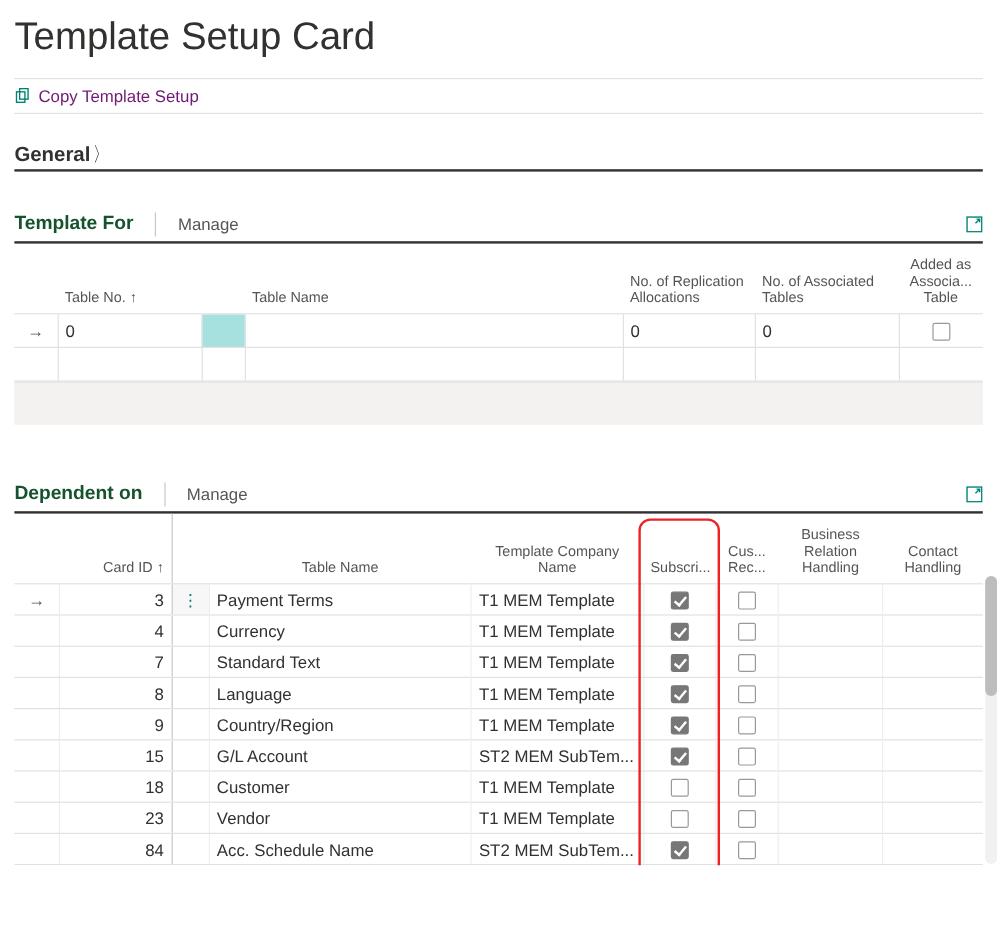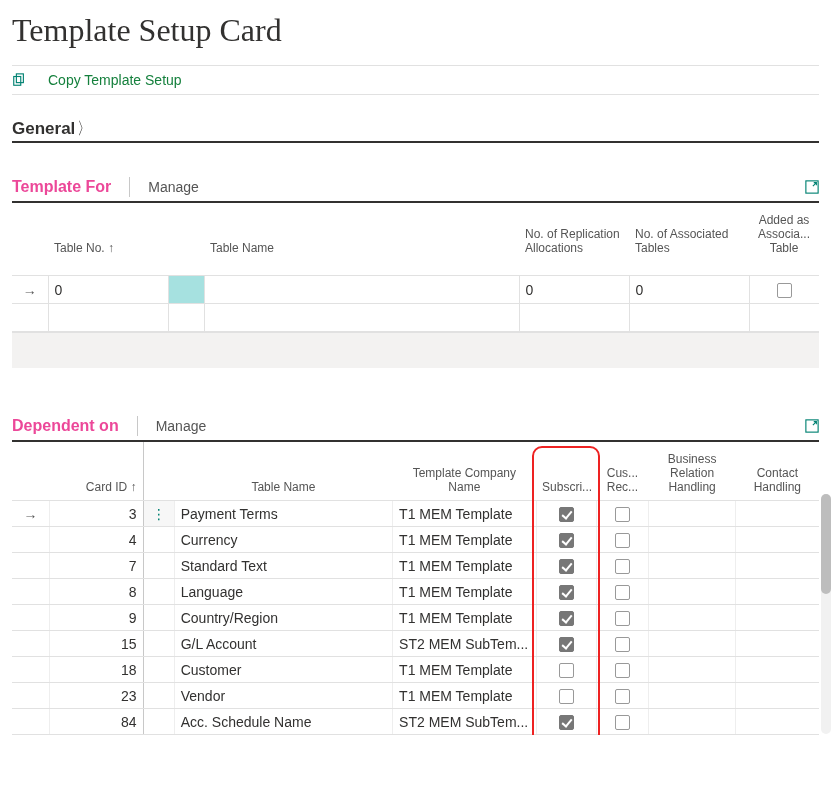--- a/index.html
+++ b/index.html
@@ -12,31 +12,30 @@
     width: 831px;
   }
   .page {
     padding: 8px 12px 0 12px;
   }
   h1.title {
     font-size: 32px;
     font-weight: 300;
     margin: 4px 0 16px 0;
     color: #323130;
-    font-family: Liberation Serif, serif;
   }
   .topbar {
     border-top: 1px solid #e1e1e1;
     border-bottom: 1px solid #e1e1e1;
     padding: 6px 0;
     display: flex;
     align-items: center;
     gap: 6px;
   }
-  .action-link { color: #15803d; font-size: 14px; margin-left: 16px; }
+  .action-link { color: #701a75; font-size: 14px; }
   .icon-copy {
     width: 14px; height: 14px; display:inline-block;
   }
   .section-header {
     margin-top: 24px;
     display:flex;
     align-items:center;
     border-bottom: 2px solid #323130;
     padding-bottom: 2px;
     margin-bottom: 4px;
@@ -66,21 +65,21 @@
     margin-bottom: 0;
   }
   .subsection-header .left {
     display:flex;
     align-items:center;
     gap: 18px;
   }
   .subsection-header .stitle2 {
     font-size: 16px;
     font-weight: 600;
-    color: #ec4899;
+    color: #14532d;
   }
   .vdiv {
     width:1px; height: 20px; background:#c8c8c8;
   }
   .manage-link {
     color: #555;
     font-size: 14px;
   }
   .expand-icon {
     width:14px;height:14px;
@@ -92,21 +91,21 @@
     width: 100%;
     border-collapse: collapse;
     table-layout: fixed;
   }
   .grid1 thead th {
     font-weight: 400;
     font-size: 12px;
     color: #555;
     text-align: left;
     vertical-align: bottom;
-    padding: 10px 6px 20px 6px;
+    padding: 10px 6px 6px 6px;
     border-bottom: 1px solid #e1e1e1;
     height: 56px;
     white-space: normal;
   }
   .grid1 thead th.right, .grid1 tbody td.right { text-align:left; }
   .grid1 thead th.center, .grid1 tbody td.center { text-align:center; }
   .grid1 tbody td {
     border: 1px solid #e1e1e1;
     padding: 0 6px;
     height: 28px;

